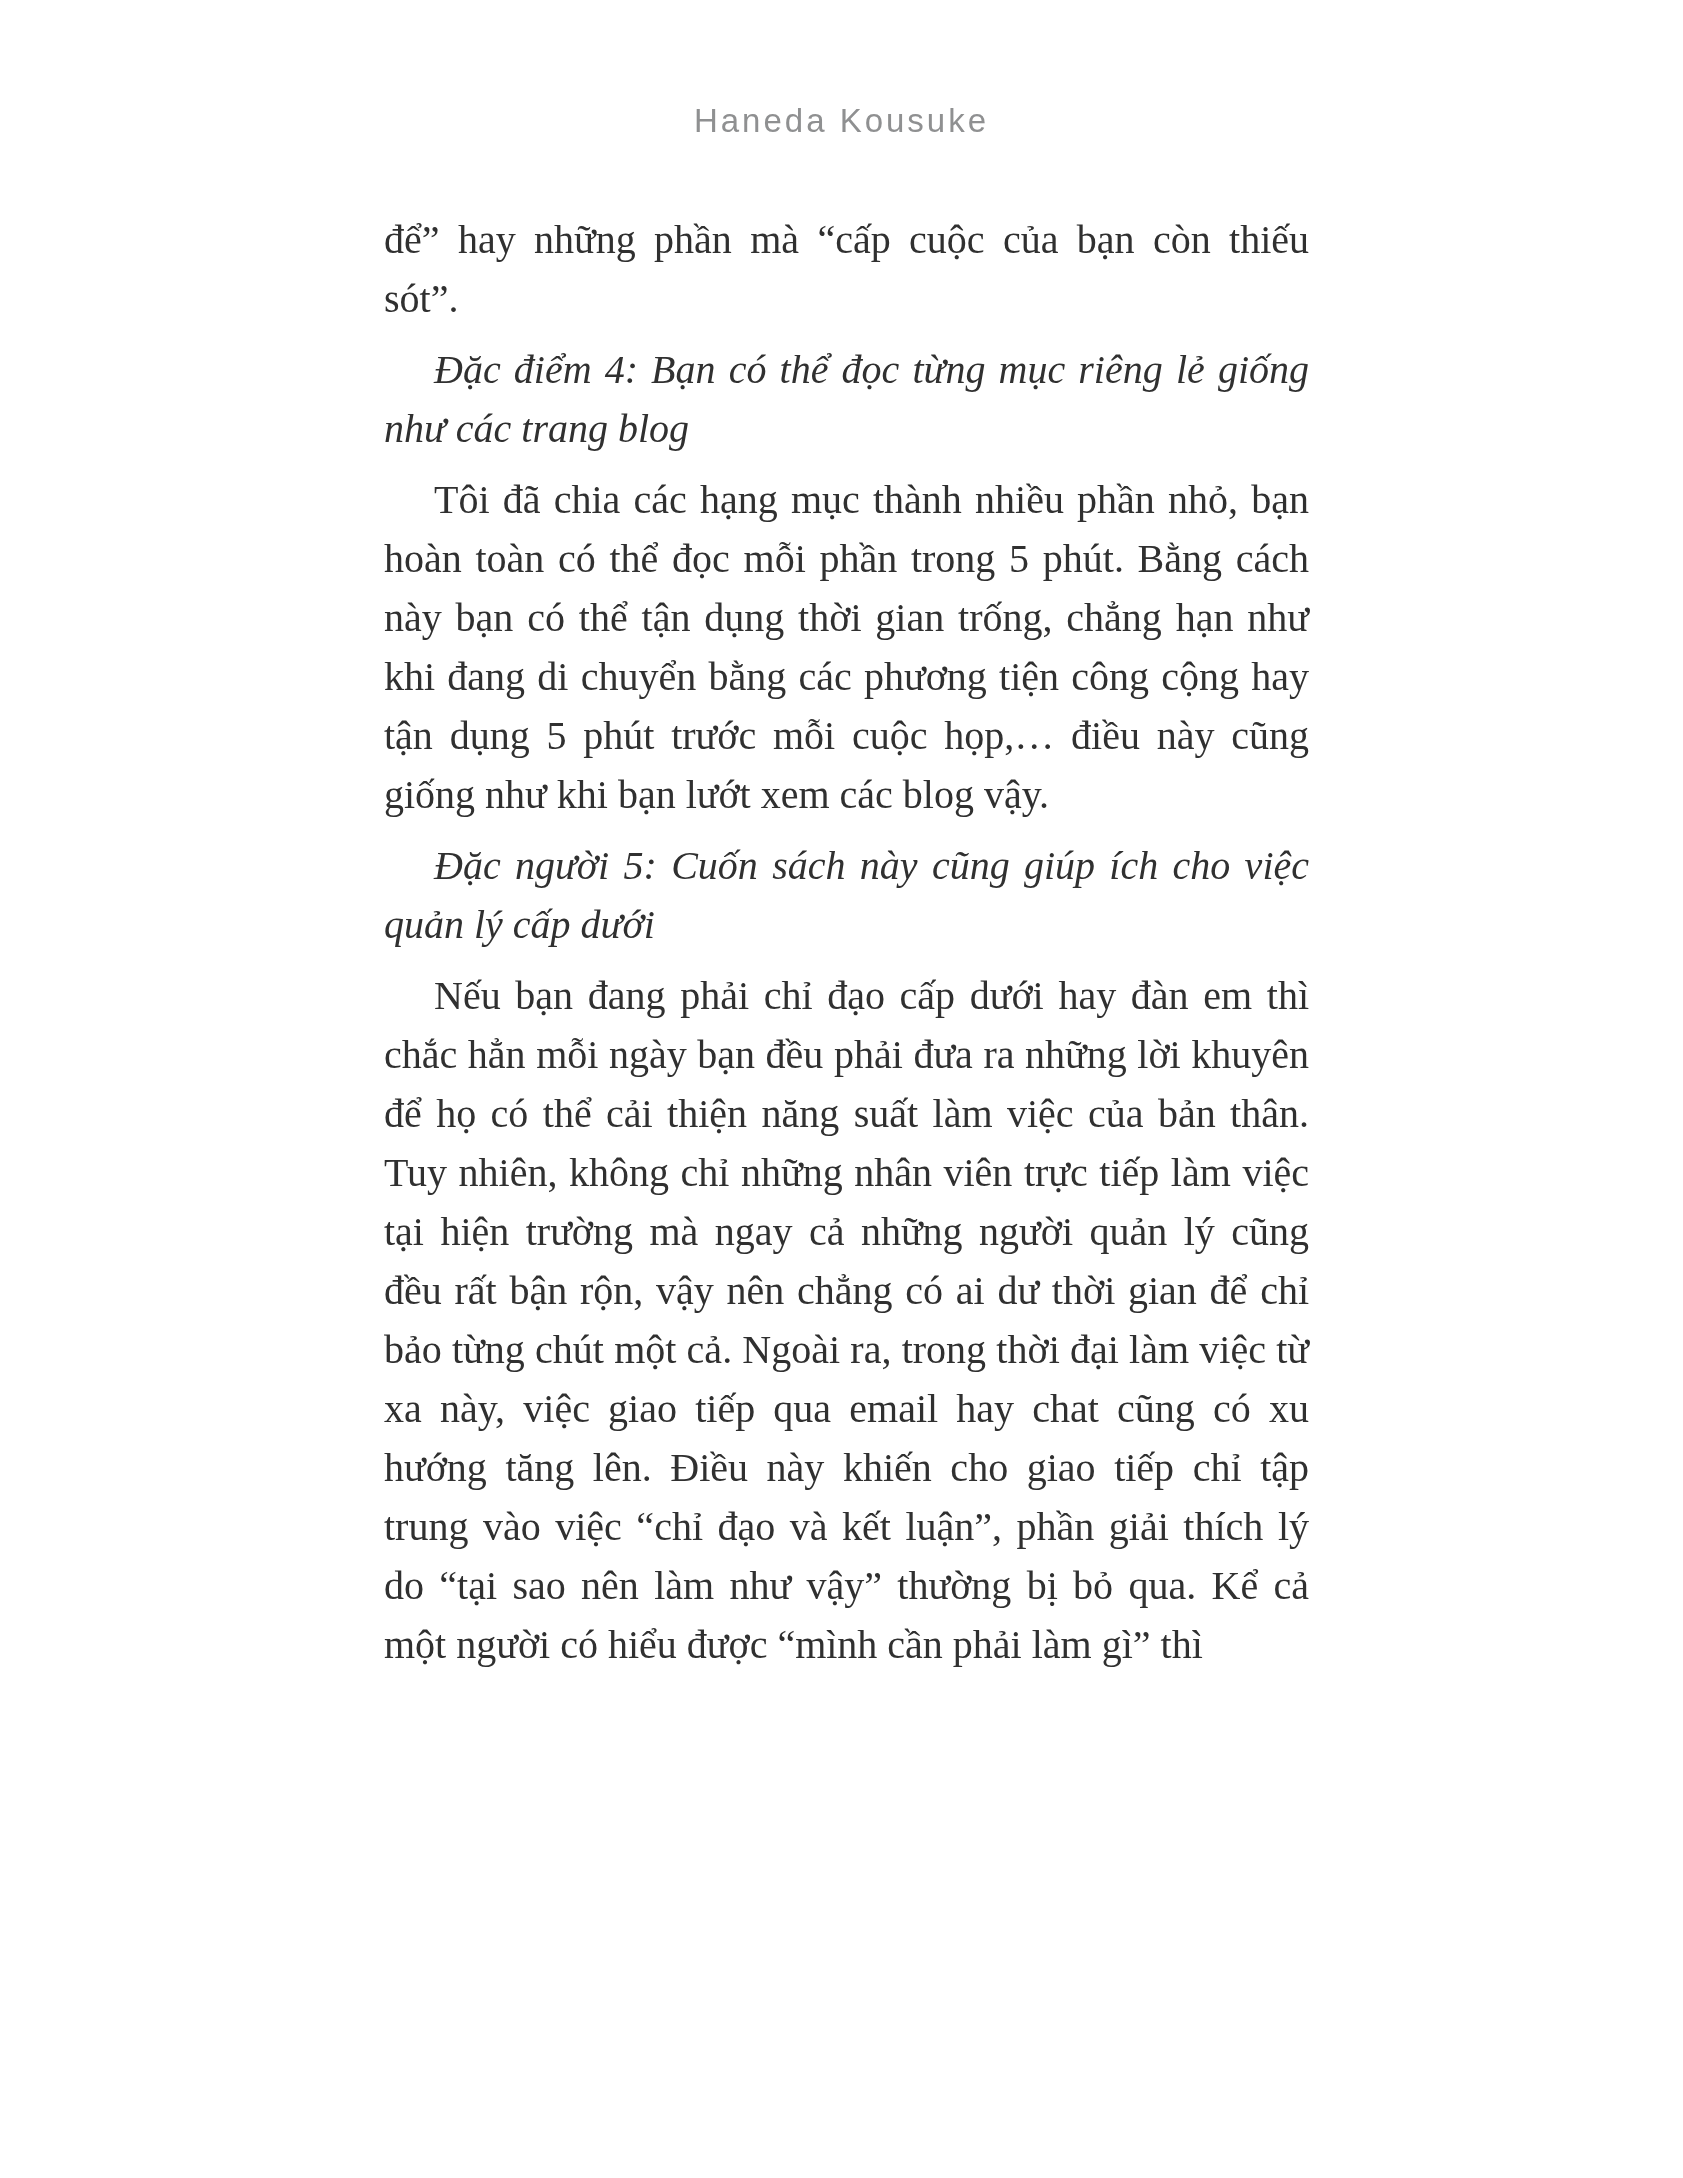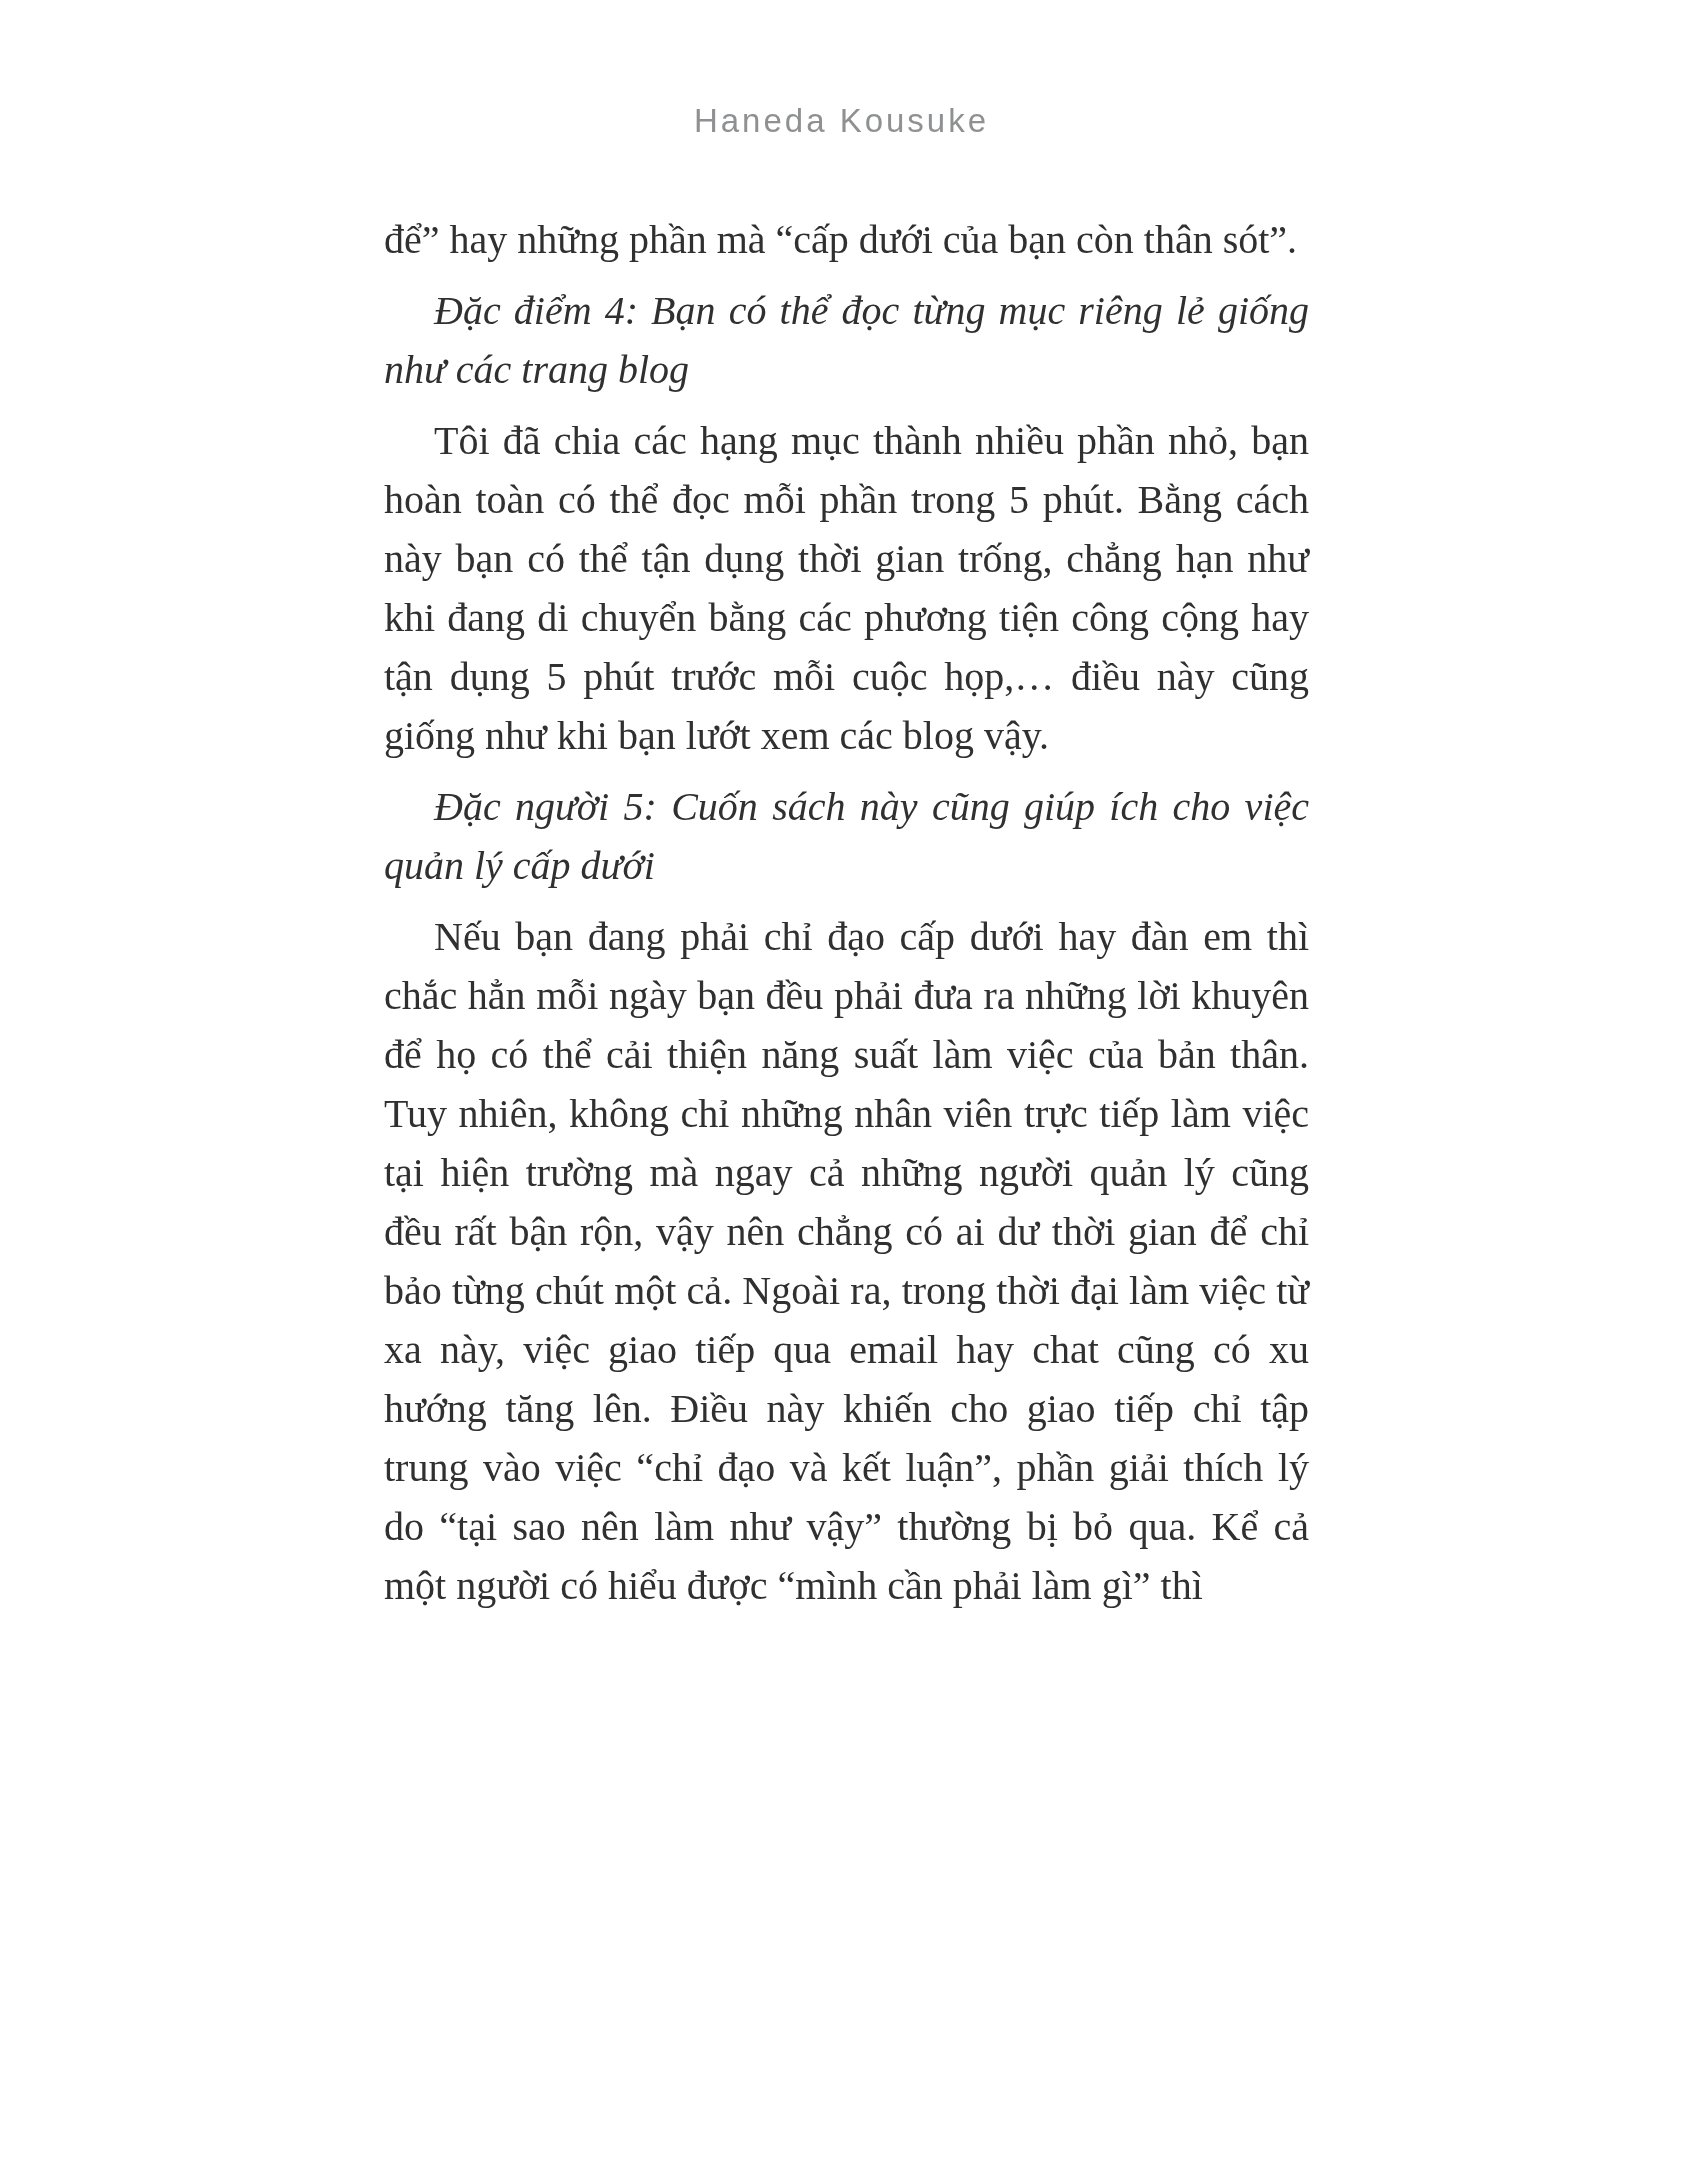--- a/index.html
+++ b/index.html
@@ -59,21 +59,21 @@
   }
 </style>
 </head>
 <body>
 
 <div class="page">
 
   <header class="page-header">Haneda Kousuke</header>
 
   <main class="content">
-    <p class="para no-indent">để” hay những phần mà “cấp dưới của bạn còn thân sót”.</p>
+    <p class="para no-indent">để” hay những phần mà “cấp cuộc của bạn còn thiếu sót”.</p>
     <p class="heading">Đặc điểm 4: Bạn có thể đọc từng mục riêng lẻ giống như các trang blog</p>
     <p class="para">Tôi đã chia các hạng mục thành nhiều phần nhỏ, bạn hoàn toàn có thể đọc mỗi phần trong 5 phút. Bằng cách này bạn có thể tận dụng thời gian trống, chẳng hạn như khi đang di chuyển bằng các phương tiện công cộng hay tận dụng 5 phút trước mỗi cuộc họp,… điều này cũng giống như khi bạn lướt xem các blog vậy.</p>
     <p class="heading">Đặc người 5: Cuốn sách này cũng giúp ích cho việc quản lý cấp dưới</p>
     <p class="para">Nếu bạn đang phải chỉ đạo cấp dưới hay đàn em thì chắc hẳn mỗi ngày bạn đều phải đưa ra những lời khuyên để họ có thể cải thiện năng suất làm việc của bản thân. Tuy nhiên, không chỉ những nhân viên trực tiếp làm việc tại hiện trường mà ngay cả những người quản lý cũng đều rất bận rộn, vậy nên chẳng có ai dư thời gian để chỉ bảo từng chút một cả. Ngoài ra, trong thời đại làm việc từ xa này, việc giao tiếp qua email hay chat cũng có xu hướng tăng lên. Điều này khiến cho giao tiếp chỉ tập trung vào việc “chỉ đạo và kết luận”, phần giải thích lý do “tại sao nên làm như vậy” thường bị bỏ qua. Kể cả một người có hiểu được “mình cần phải làm gì” thì</p>
   </main>
 
   <footer class="page-footer">
     <div class="pagenum-wrap">
       <svg viewBox="0 0 110 110" width="111" height="111" aria-hidden="true">
         <path d="M 37 18 A 44 44 0 1 0 73 18" fill="none" stroke="#b8b8b8" stroke-width="3.5" stroke-linecap="round"></path>

